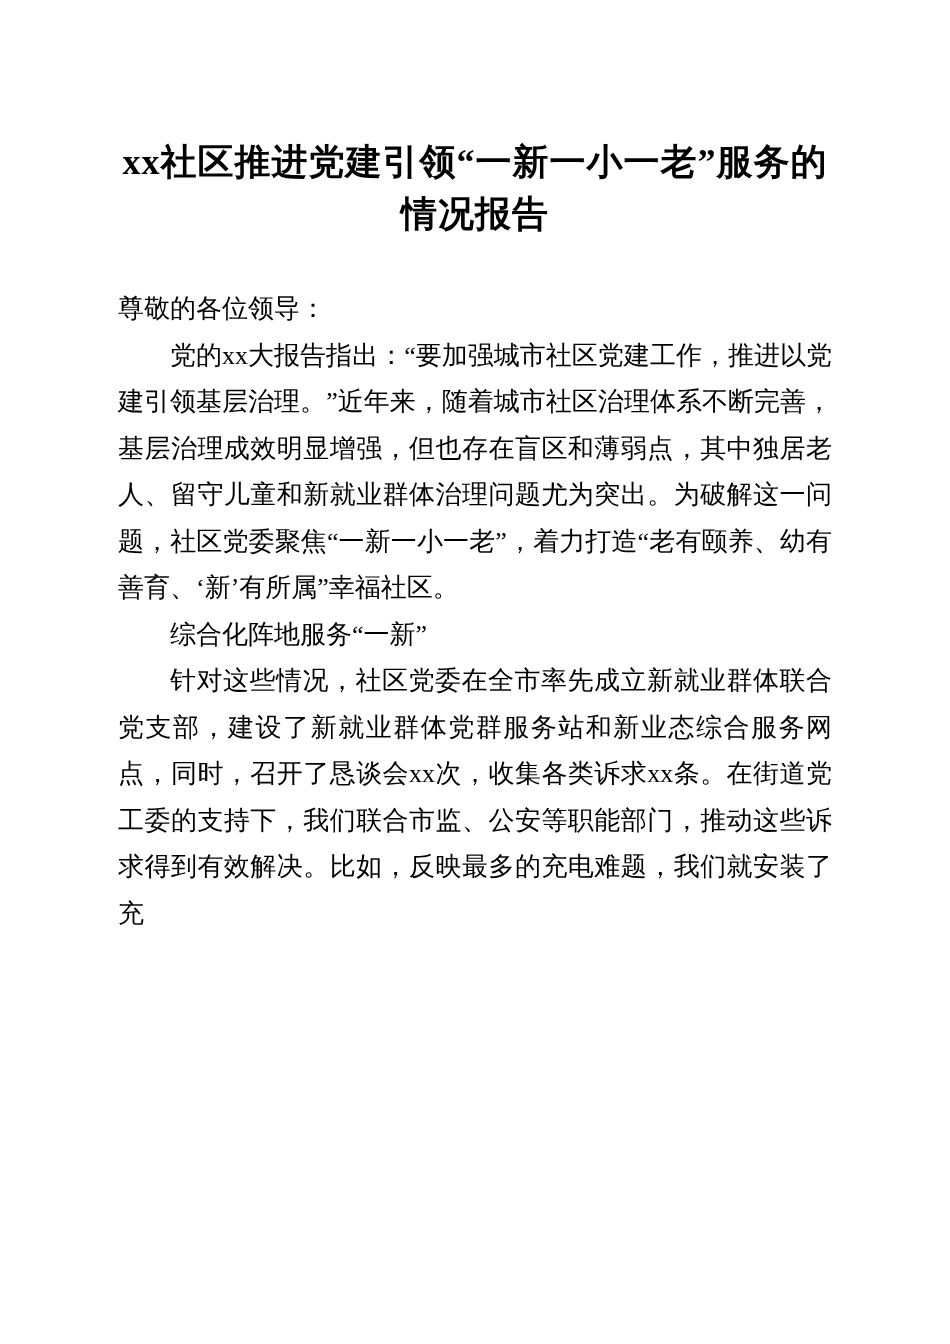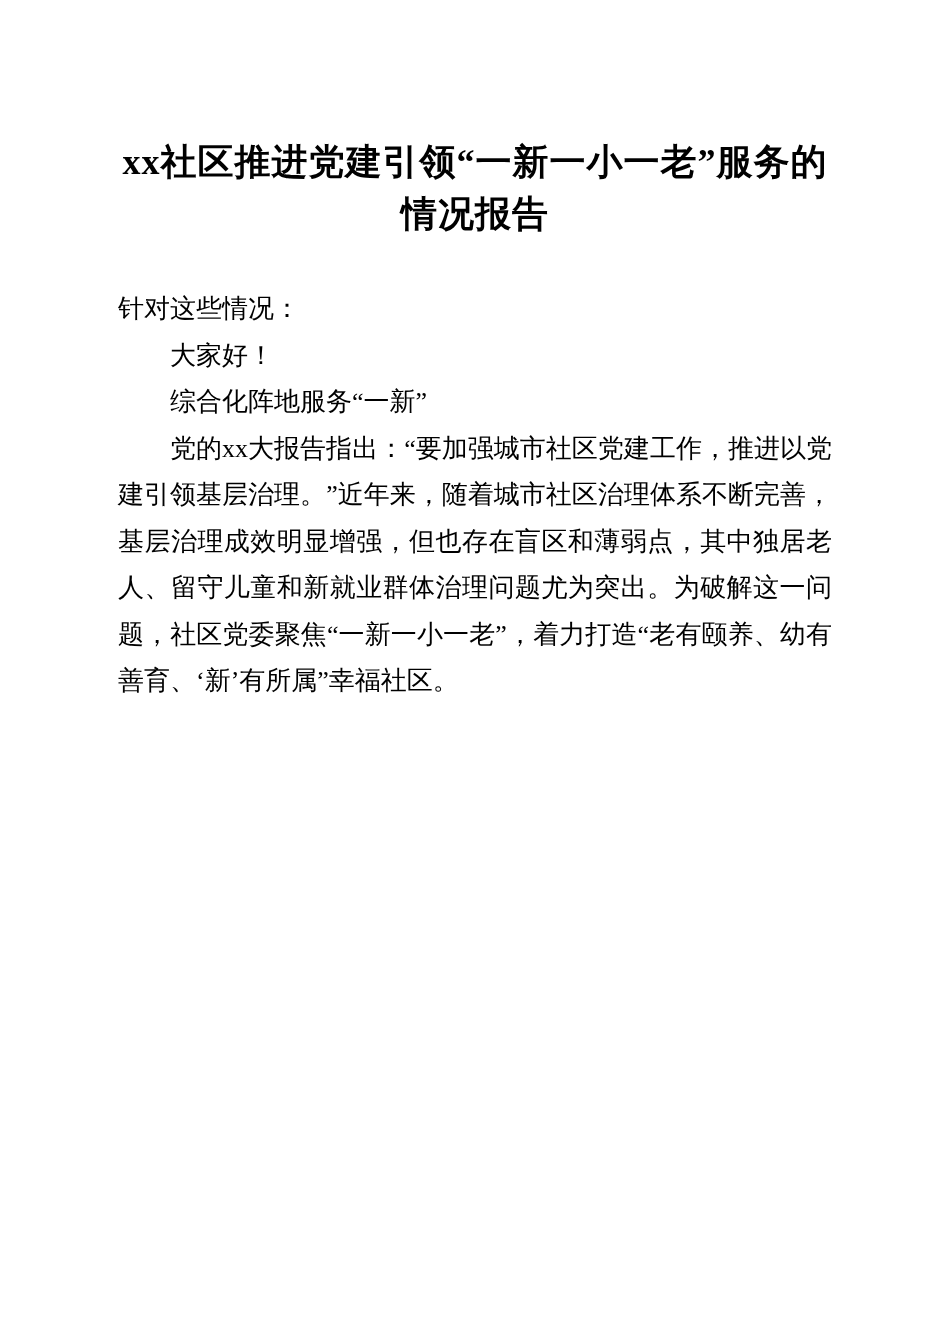--- a/index.html
+++ b/index.html
@@ -38,18 +38,18 @@
   .doc-body p.indent {
     text-indent: 2em;
   }
 </style>
 </head>
 <body>
 
 <div class="page">
   <h1 class="doc-title">xx社区推进党建引领“一新一小一老”服务的情况报告</h1>
   <div class="doc-body">
-      <p class="">针对这些情况：</p>
-      <p class="indent">大家好！</p>
+      <p class="">尊敬的各位领导：</p>
+      <p class="indent">党的xx大报告指出：“要加强城市社区党建工作，推进以党建引领基层治理。”近年来，随着城市社区治理体系不断完善，基层治理成效明显增强，但也存在盲区和薄弱点，其中独居老人、留守儿童和新就业群体治理问题尤为突出。为破解这一问题，社区党委聚焦“一新一小一老”，着力打造“老有颐养、幼有善育、‘新’有所属”幸福社区。</p>
       <p class="indent">综合化阵地服务“一新”</p>
-      <p class="indent">党的xx大报告指出：“要加强城市社区党建工作，推进以党建引领基层治理。”近年来，随着城市社区治理体系不断完善，基层治理成效明显增强，但也存在盲区和薄弱点，其中独居老人、留守儿童和新就业群体治理问题尤为突出。为破解这一问题，社区党委聚焦“一新一小一老”，着力打造“老有颐养、幼有善育、‘新’有所属”幸福社区。</p>
+      <p class="indent">针对这些情况，社区党委在全市率先成立新就业群体联合党支部，建设了新就业群体党群服务站和新业态综合服务网点，同时，召开了恳谈会xx次，收集各类诉求xx条。在街道党工委的支持下，我们联合市监、公安等职能部门，推动这些诉求得到有效解决。比如，反映最多的充电难题，我们就安装了充</p>
     </div>
 </div>
 
 </body></html>

